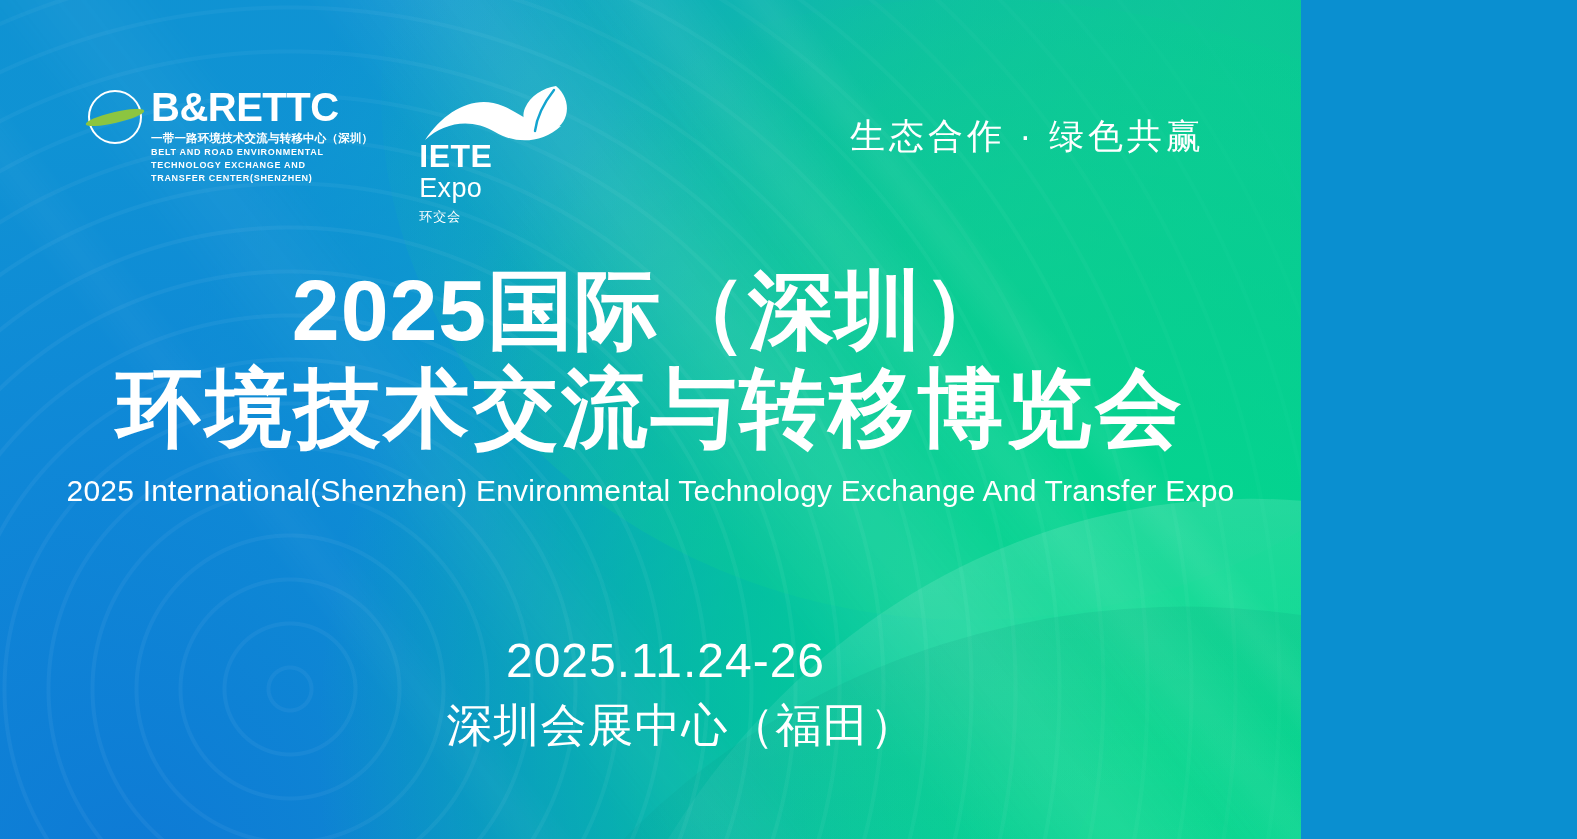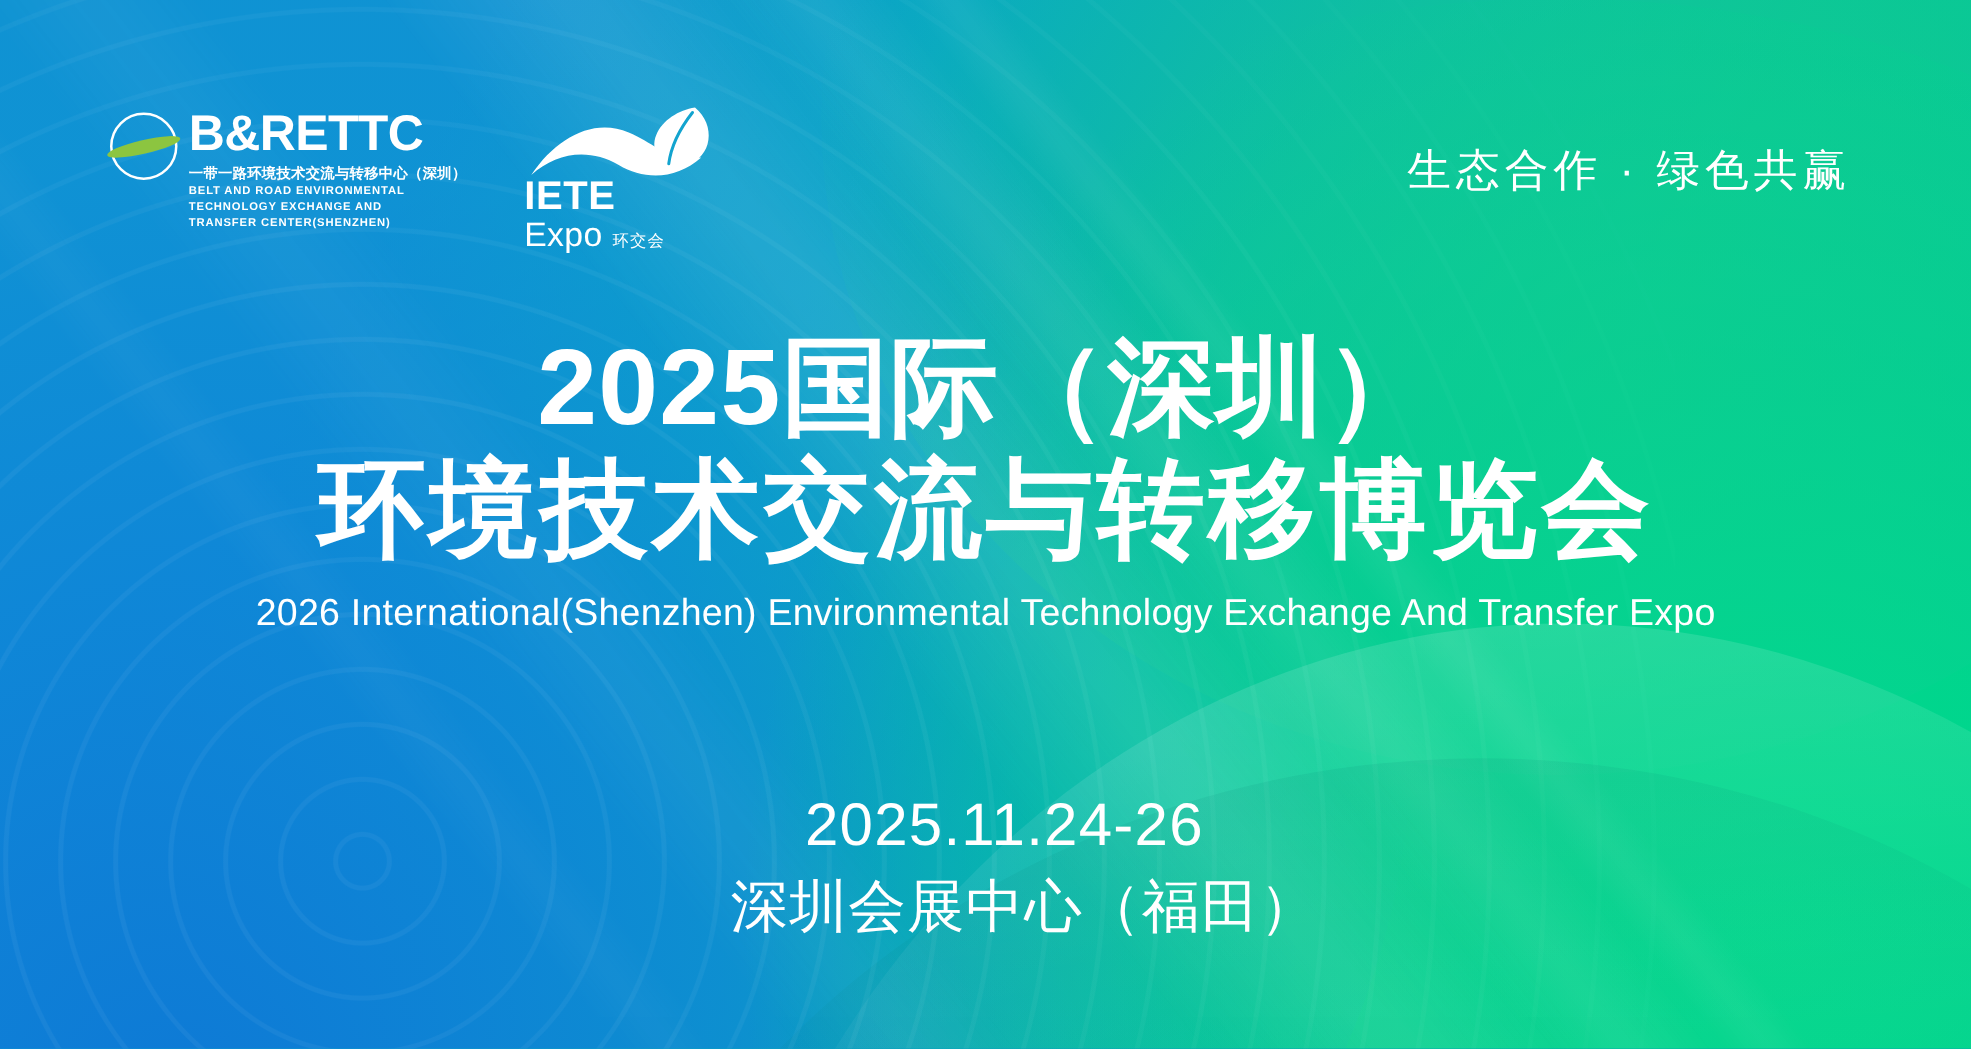--- a/index.html
+++ b/index.html
@@ -7,21 +7,21 @@
   html, body {
     width:1577px; height:839px;
     overflow:hidden;
     background:#0a8fd0;
     font-family:"Liberation Sans", sans-serif;
   }
 
   
   .banner{
     position:relative;
-    width:1577px; height:839px;
+    width:1301px; height:839px;
     overflow:hidden;
     background:
       linear-gradient(118deg,
         #0f93d2 0%,
         #0f93d2 20%,
         #09a8c4 38%,
         #05bda6 55%,
         #01cb92 72%,
         #00d08c 100%);
   }
@@ -161,20 +161,21 @@
   .iete{ position:relative; width:160px; height:110px;text-decoration:underline; }
   .iete-mark{ position:absolute; left:6px; top:-4px; }
   .iete-text{ position:absolute; left:2px; top:54px; }
   .iete-top{
     font-size:32px; font-weight:bold; color:#fff;
     letter-spacing:.5px; line-height:1;
   }
   .iete-bot{
     display:flex; align-items:baseline; gap:8px;
     margin-top:3px;
+    flex-direction:column;
   }
   .iete-expo{ font-size:27px; color:#fff; font-weight:300; letter-spacing:.3px; line-height:1; }
   .iete-cn{ font-size:13px; color:#fff; font-weight:400; letter-spacing:1px; line-height:1; }
 
   
   .slogan{
     position:absolute; right:96px; top:113px;
     font-size:35px; color:#fff; letter-spacing:4px;
     white-space:nowrap;
   }
@@ -269,21 +270,21 @@
       </div>
     </div>
 
   </div>
 
   <div class="slogan">生态合作 · 绿色共赢</div>
 
   <div class="title-block">
     <div class="t-line1">2025国际（深圳）</div>
     <div class="t-line2">环境技术交流与转移博览会</div>
-    <div class="t-en">2026 International(Shenzhen) Environmental Technology Exchange And Transfer Expo</div>
+    <div class="t-en">2025 International(Shenzhen) Environmental Technology Exchange And Transfer Expo</div>
   </div>
 
   <div class="meta">
     <div class="meta-date">2025.11.24-26</div>
     <div class="meta-venue">深圳会展中心（福田）</div>
   </div>
 
 </div>
 
 </body></html>

